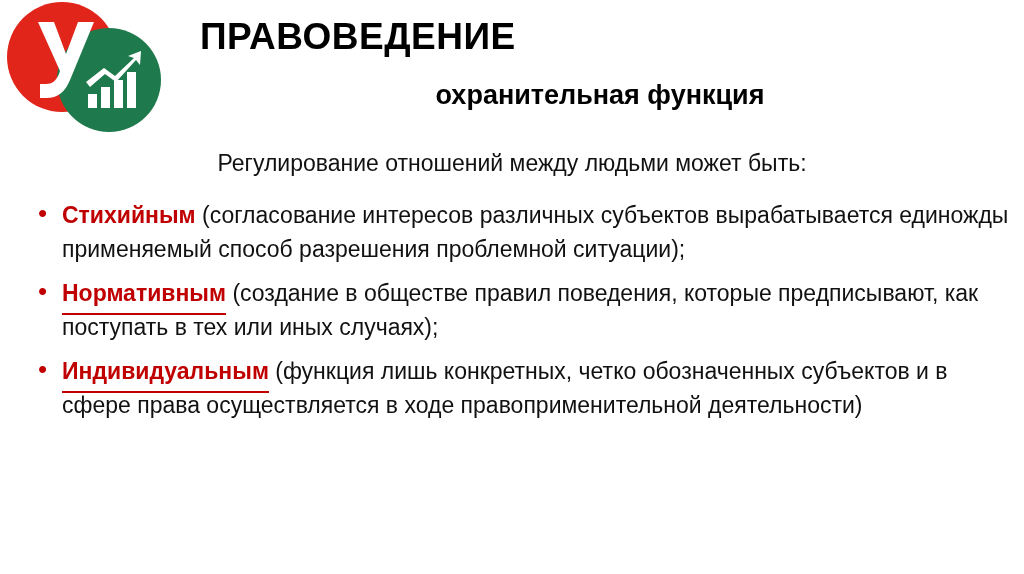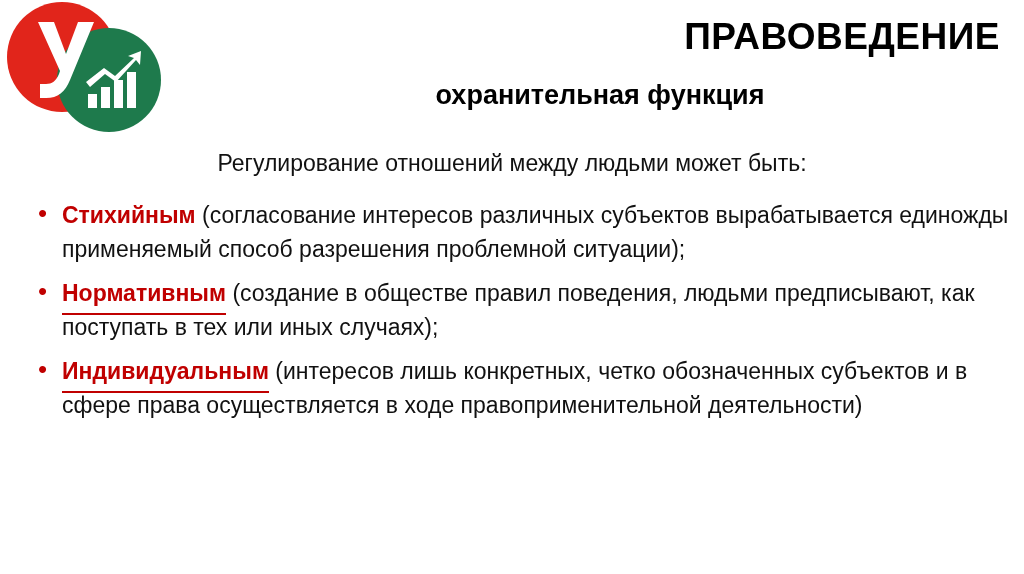--- a/index.html
+++ b/index.html
@@ -33,21 +33,21 @@
   #logo svg {
     display: block;
   }
 
   
   #title {
     position: absolute;
     left: 200px;
     top: 16px;
     width: 800px;
-    text-align: right;
+    text-align: left;
     font-size: 37px;
     font-weight: bold;
     color: #000000;
     letter-spacing: 0.5px;
   }
   #subtitle {
     position: absolute;
     left: 200px;
     top: 80px;
     width: 800px;
@@ -138,26 +138,26 @@
     <div class="bullet-row">
       <div class="bullet-dot">•</div>
       <div class="bullet-text">
         <span class="kw-plain">Стихийным</span><span> (согласование интересов различных субъектов вырабатывается единожды применяемый способ разрешения проблемной ситуации);</span>
       </div>
     </div>
 
     <div class="bullet-row">
       <div class="bullet-dot">•</div>
       <div class="bullet-text">
-        <span class="kw">Нормативным</span><span> (создание в обществе правил поведения, людьми предписывают, как поступать в тех или иных случаях);</span>
+        <span class="kw">Нормативным</span><span> (создание в обществе правил поведения, которые предписывают, как поступать в тех или иных случаях);</span>
       </div>
     </div>
 
     <div class="bullet-row">
       <div class="bullet-dot">•</div>
       <div class="bullet-text">
-        <span class="kw">Индивидуальным</span><span> (интересов лишь конкретных, четко обозначенных субъектов и в сфере права осуществляется в ходе правоприменительной деятельности)</span>
+        <span class="kw">Индивидуальным</span><span> (функция лишь конкретных, четко обозначенных субъектов и в сфере права осуществляется в ходе правоприменительной деятельности)</span>
       </div>
     </div>
 
   </div>
 
 </div>
 
 </body></html>

